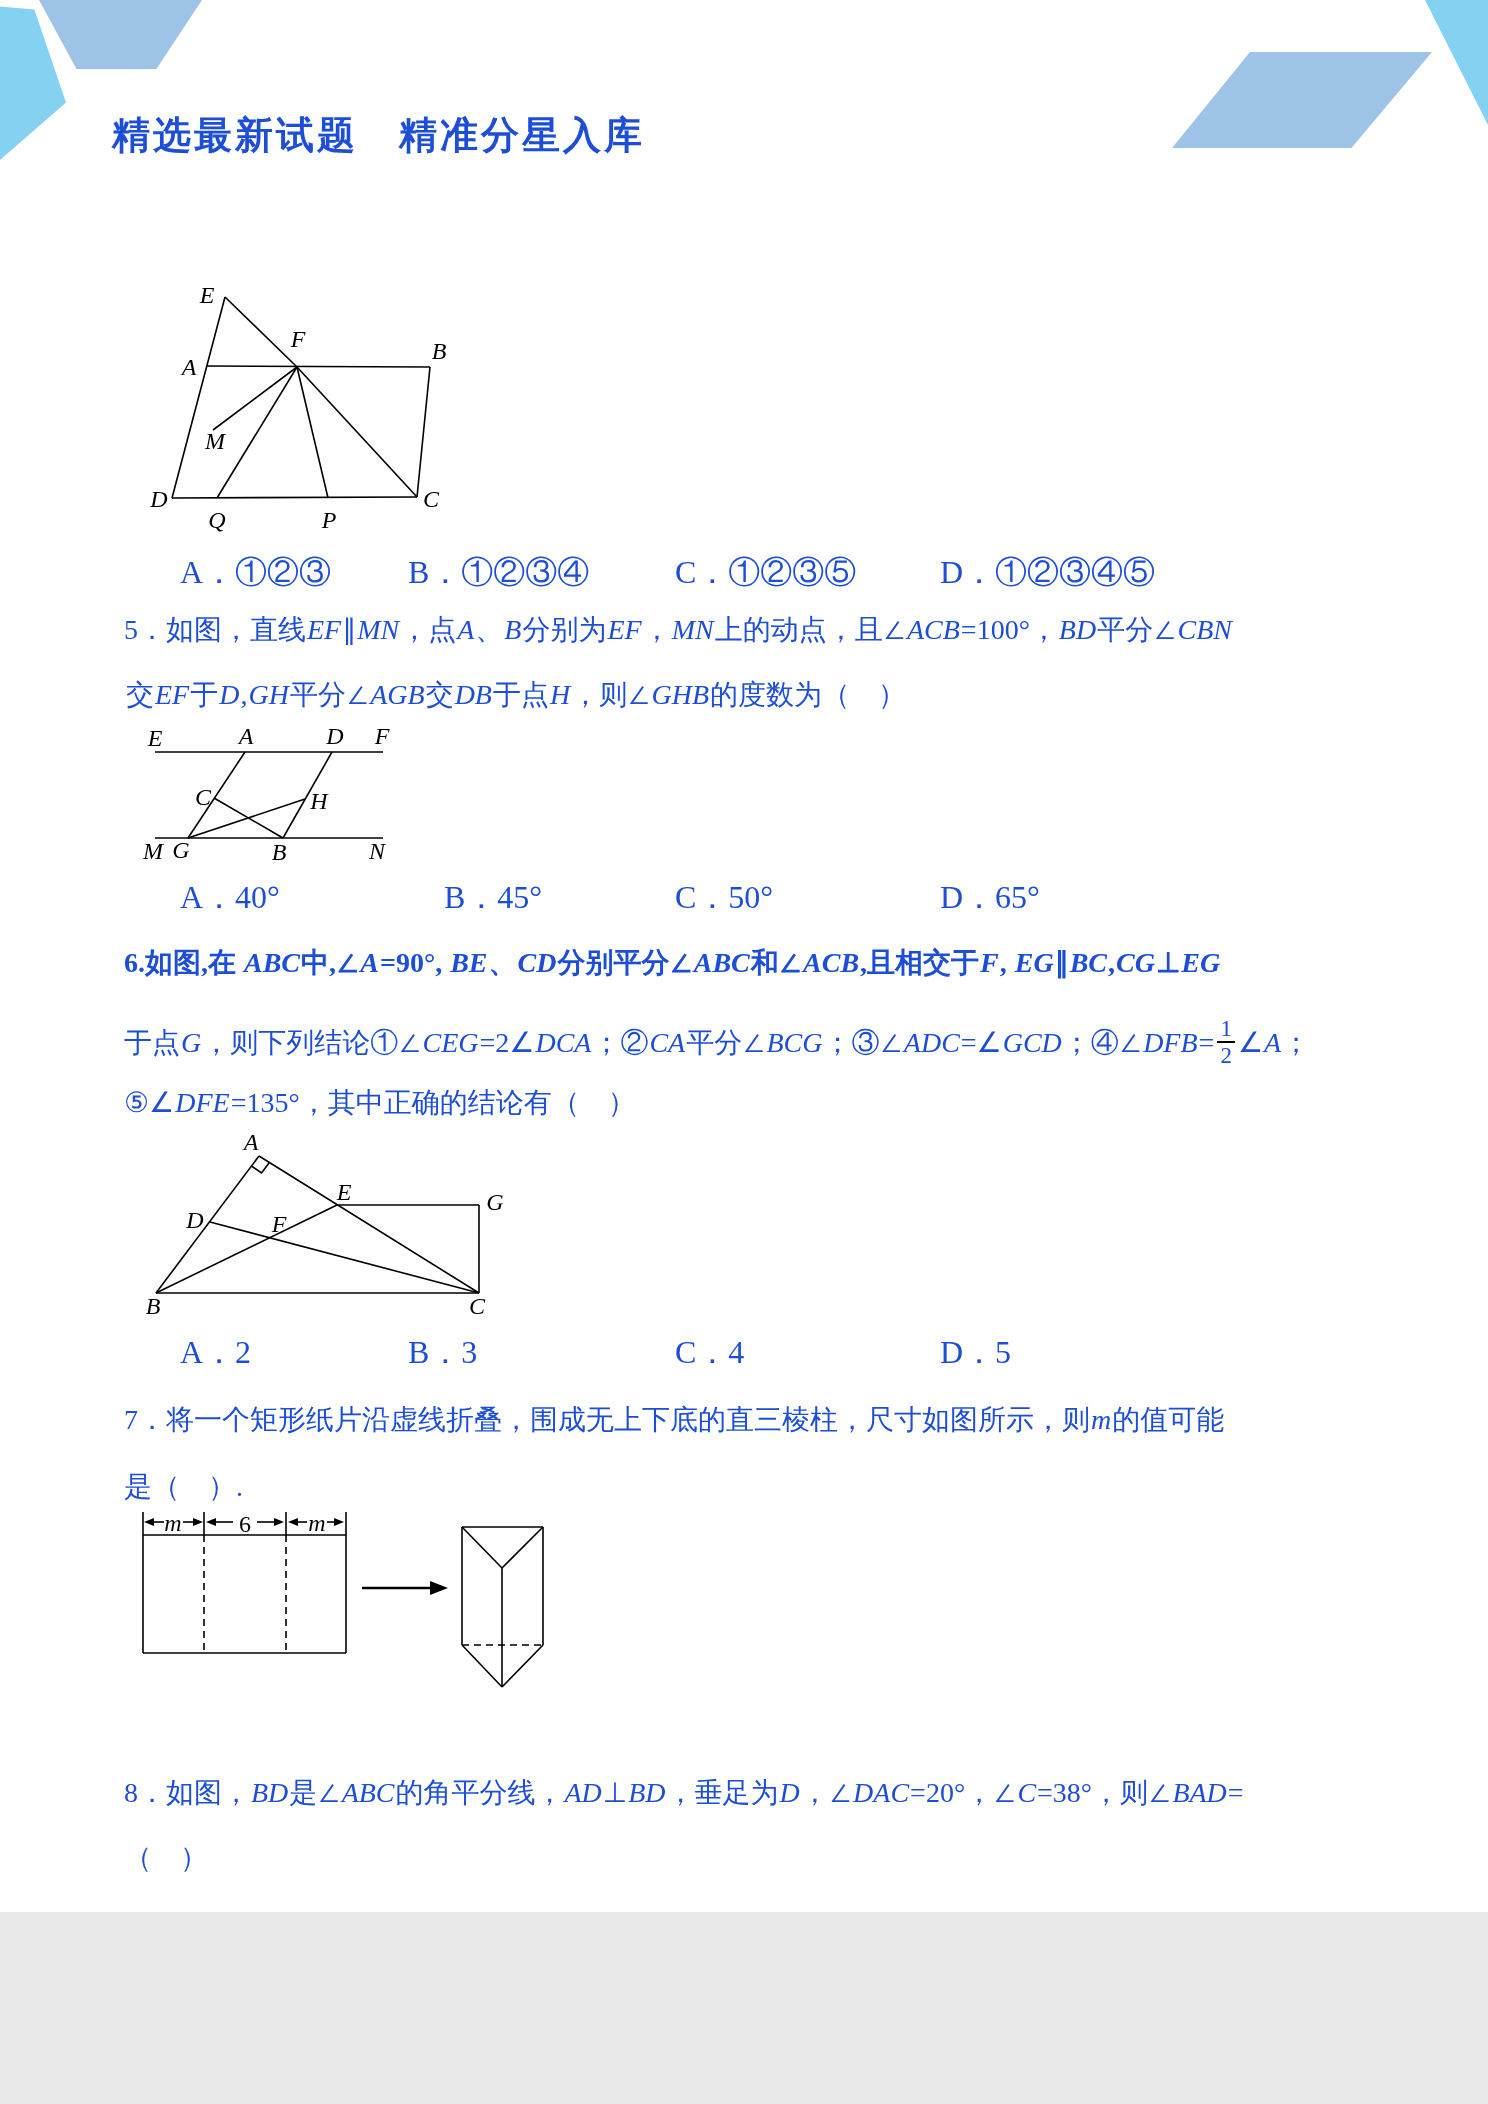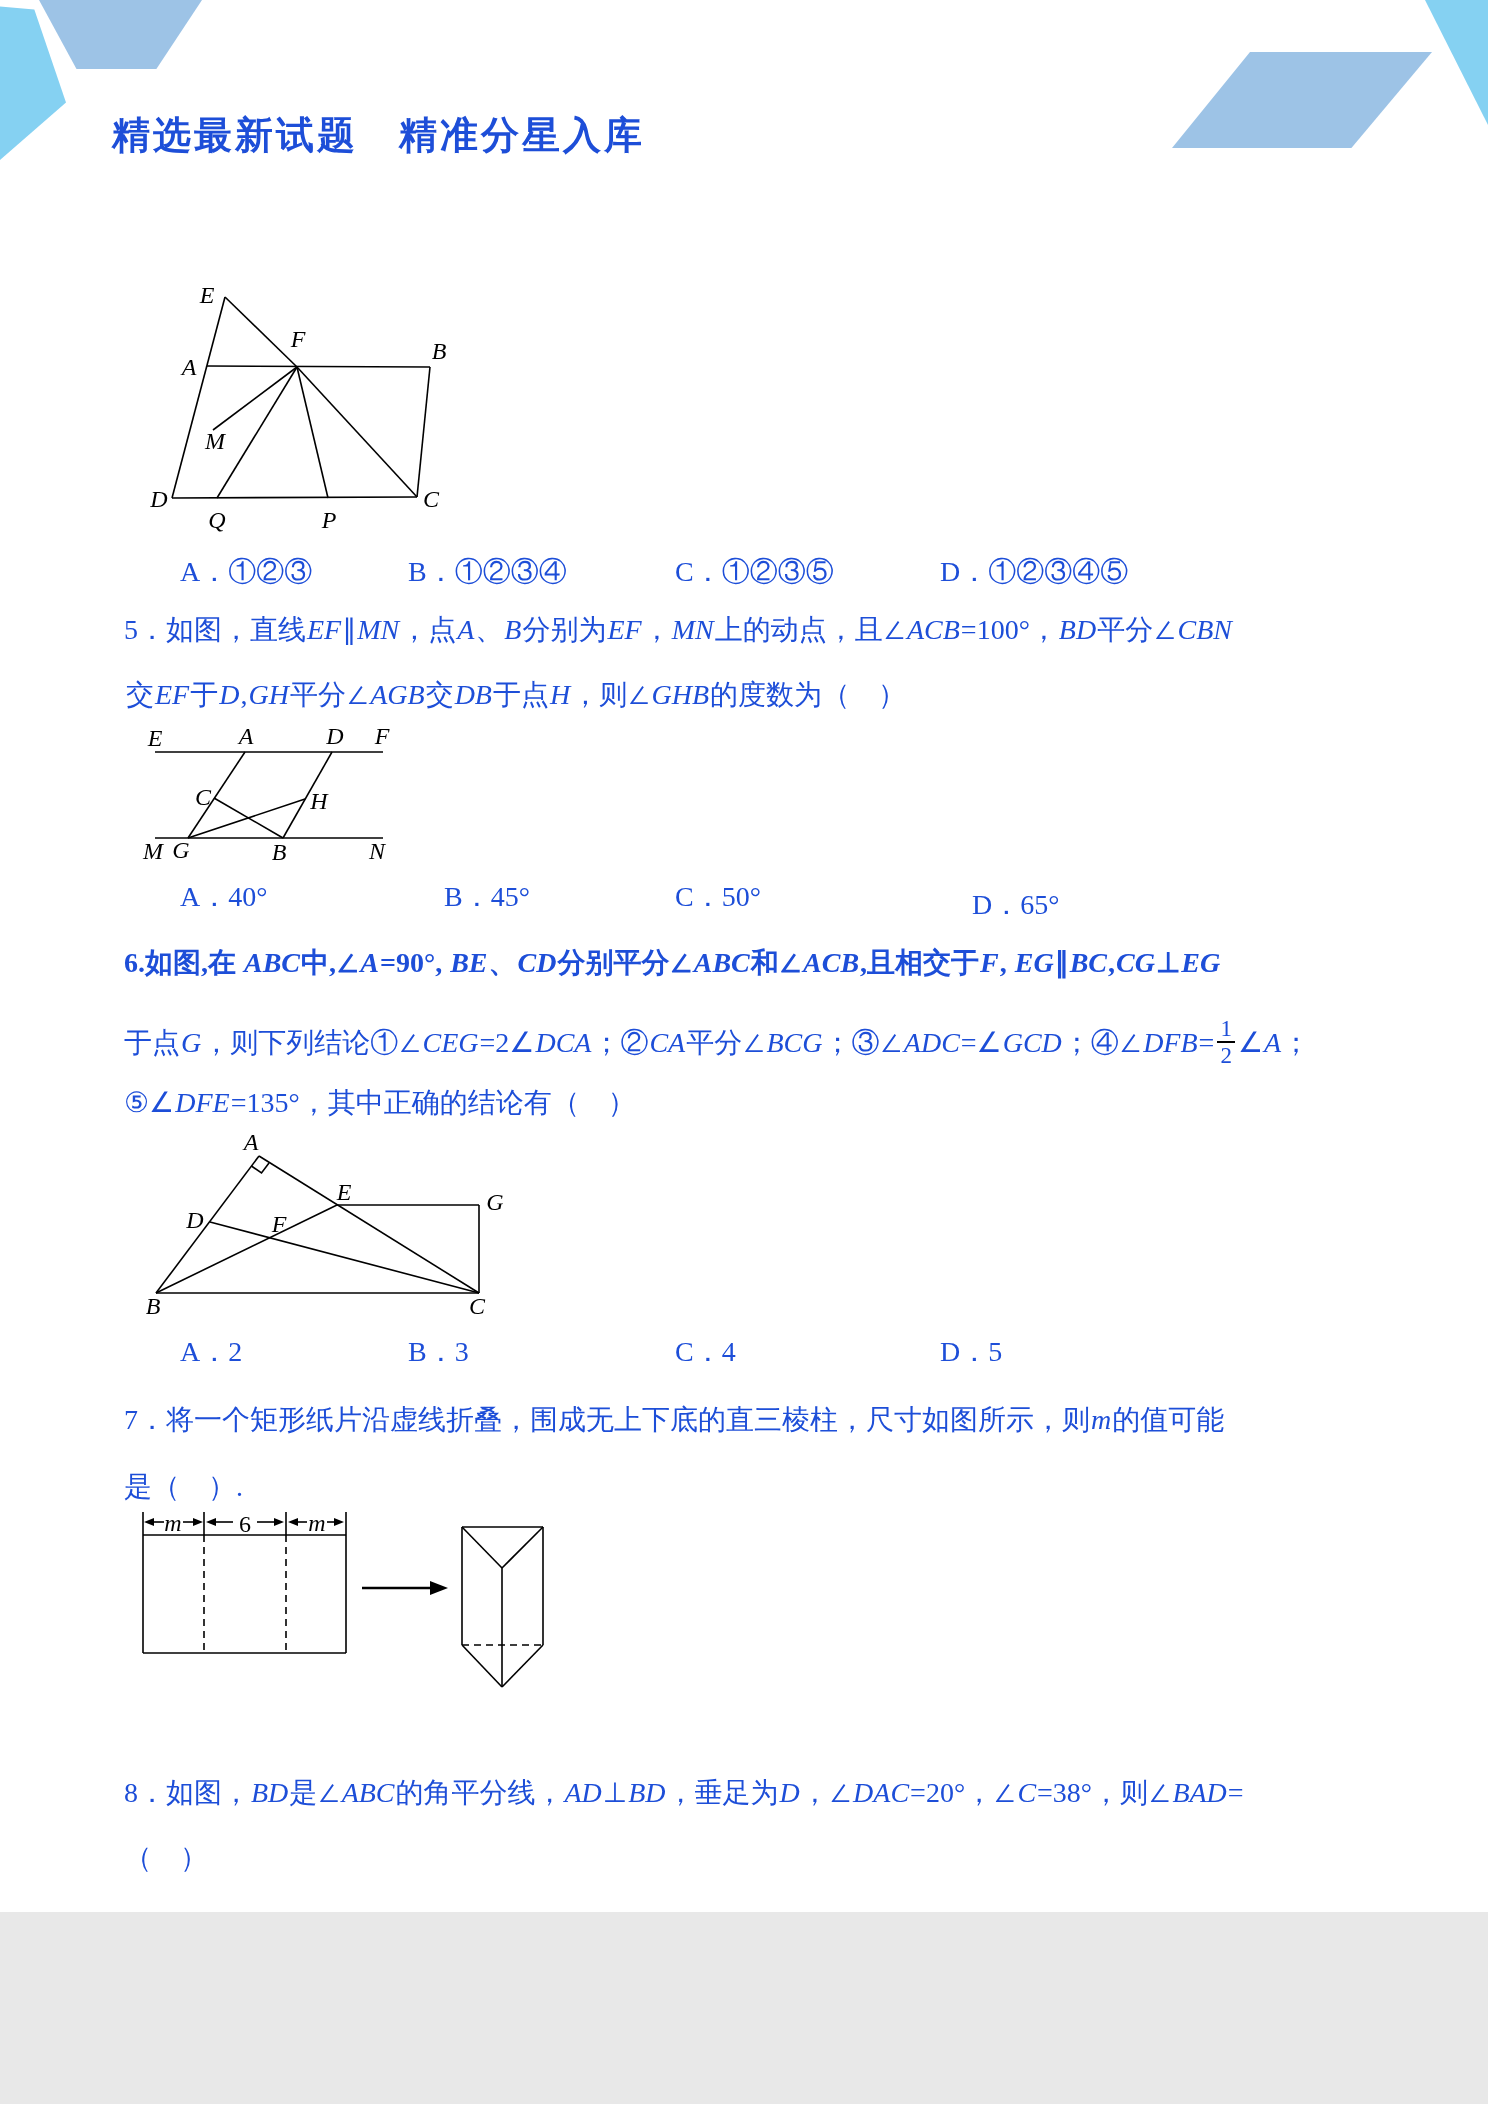--- a/index.html
+++ b/index.html
@@ -4,21 +4,21 @@
 <style>
   html,body{margin:0;padding:0;background:#e8e8e8;}
   .page{position:relative;width:1488px;height:1912px;background:#ffffff;overflow:hidden;
         font-family:"Liberation Serif",serif;color:#1d4ed8;margin:0 auto;}
   .deco{position:absolute;}
   .header-title{position:absolute;left:112px;top:110px;
         font-family:"Liberation Sans",sans-serif;font-weight:bold;
         font-size:38px;letter-spacing:3px;white-space:nowrap;}
   .qline{position:absolute;font-size:28px;line-height:36px;white-space:nowrap;}
   .qline i{font-style:italic;font-family:"Liberation Serif",serif;padding:0 1px;}
-  .opts{position:absolute;left:0;width:1488px;height:40px;font-size:28px;line-height:40px;}
+  .opts{position:absolute;left:0;width:1488px;height:40px;font-size:32px;line-height:40px;}
   .opts span{position:absolute;white-space:nowrap;}
   .frac{display:inline-flex;flex-direction:column;align-items:center;vertical-align:middle;
         line-height:1.1;font-size:23px;margin:0 3px;transform:translateY(-3px);}
   .frac .num{border-bottom:2px solid #000;padding:0 3px;}
   svg.fig{position:absolute;overflow:visible;}
   svg.fig line, svg.fig path, svg.fig polyline{stroke:#000;stroke-width:1.6;fill:none;}
   svg.fig .dash{stroke-dasharray:7 5;}
   svg.fig text{font-size:24px;font-style:italic;font-family:"Liberation Serif",serif;
         fill:#000;text-anchor:middle;stroke:none;}
   svg.fig .up{font-style:normal;}
@@ -101,21 +101,21 @@
     <text x="8" y="131">M</text>
     <text x="36" y="130">G</text>
     <text x="134" y="132">B</text>
     <text x="232" y="131">N</text>
   </svg>
 
   <div class="opts" style="top:877px;text-decoration:underline;">
     <span style="left:180px;">A．40°</span>
     <span style="left:416px;margin-left:28px;">B．45°</span>
     <span style="left:675px;">C．50°</span>
-    <span style="left:972px;margin-top:8px;">D．65°</span>
+    <span style="left:940px;">D．65°</span>
   </div>
 
   <div class="qline" style="left:124px;top:945px;font-weight:bold;">6.如图,在 <i>ABC</i>中,∠<i>A</i>=90°, <i>BE</i>、<i>CD</i>分别平分∠<i>ABC</i>和∠<i>ACB</i>,且相交于<i>F</i>, <i>EG</i>∥<i>BC</i>,<i>CG</i>⊥<i>EG</i></div>
   <div class="qline" style="left:124px;top:1019px;">
     <span>于点<i>G</i>，则下列结论①∠<i>CEG</i>=2∠<i>DCA</i>；②<i>CA</i>平分∠<i>BCG</i>；③∠<i>ADC</i>=∠<i>GCD</i>；④∠<i>DFB</i>=</span><span class="frac">
         <span class="num">1</span>
         <span class="den">2</span>
       </span><span>∠<i>A</i>；</span>
   </div>
   <div class="qline" style="left:124px;top:1085px;">⑤∠<i>DFE</i>=135°，其中正确的结论有（　）</div>

